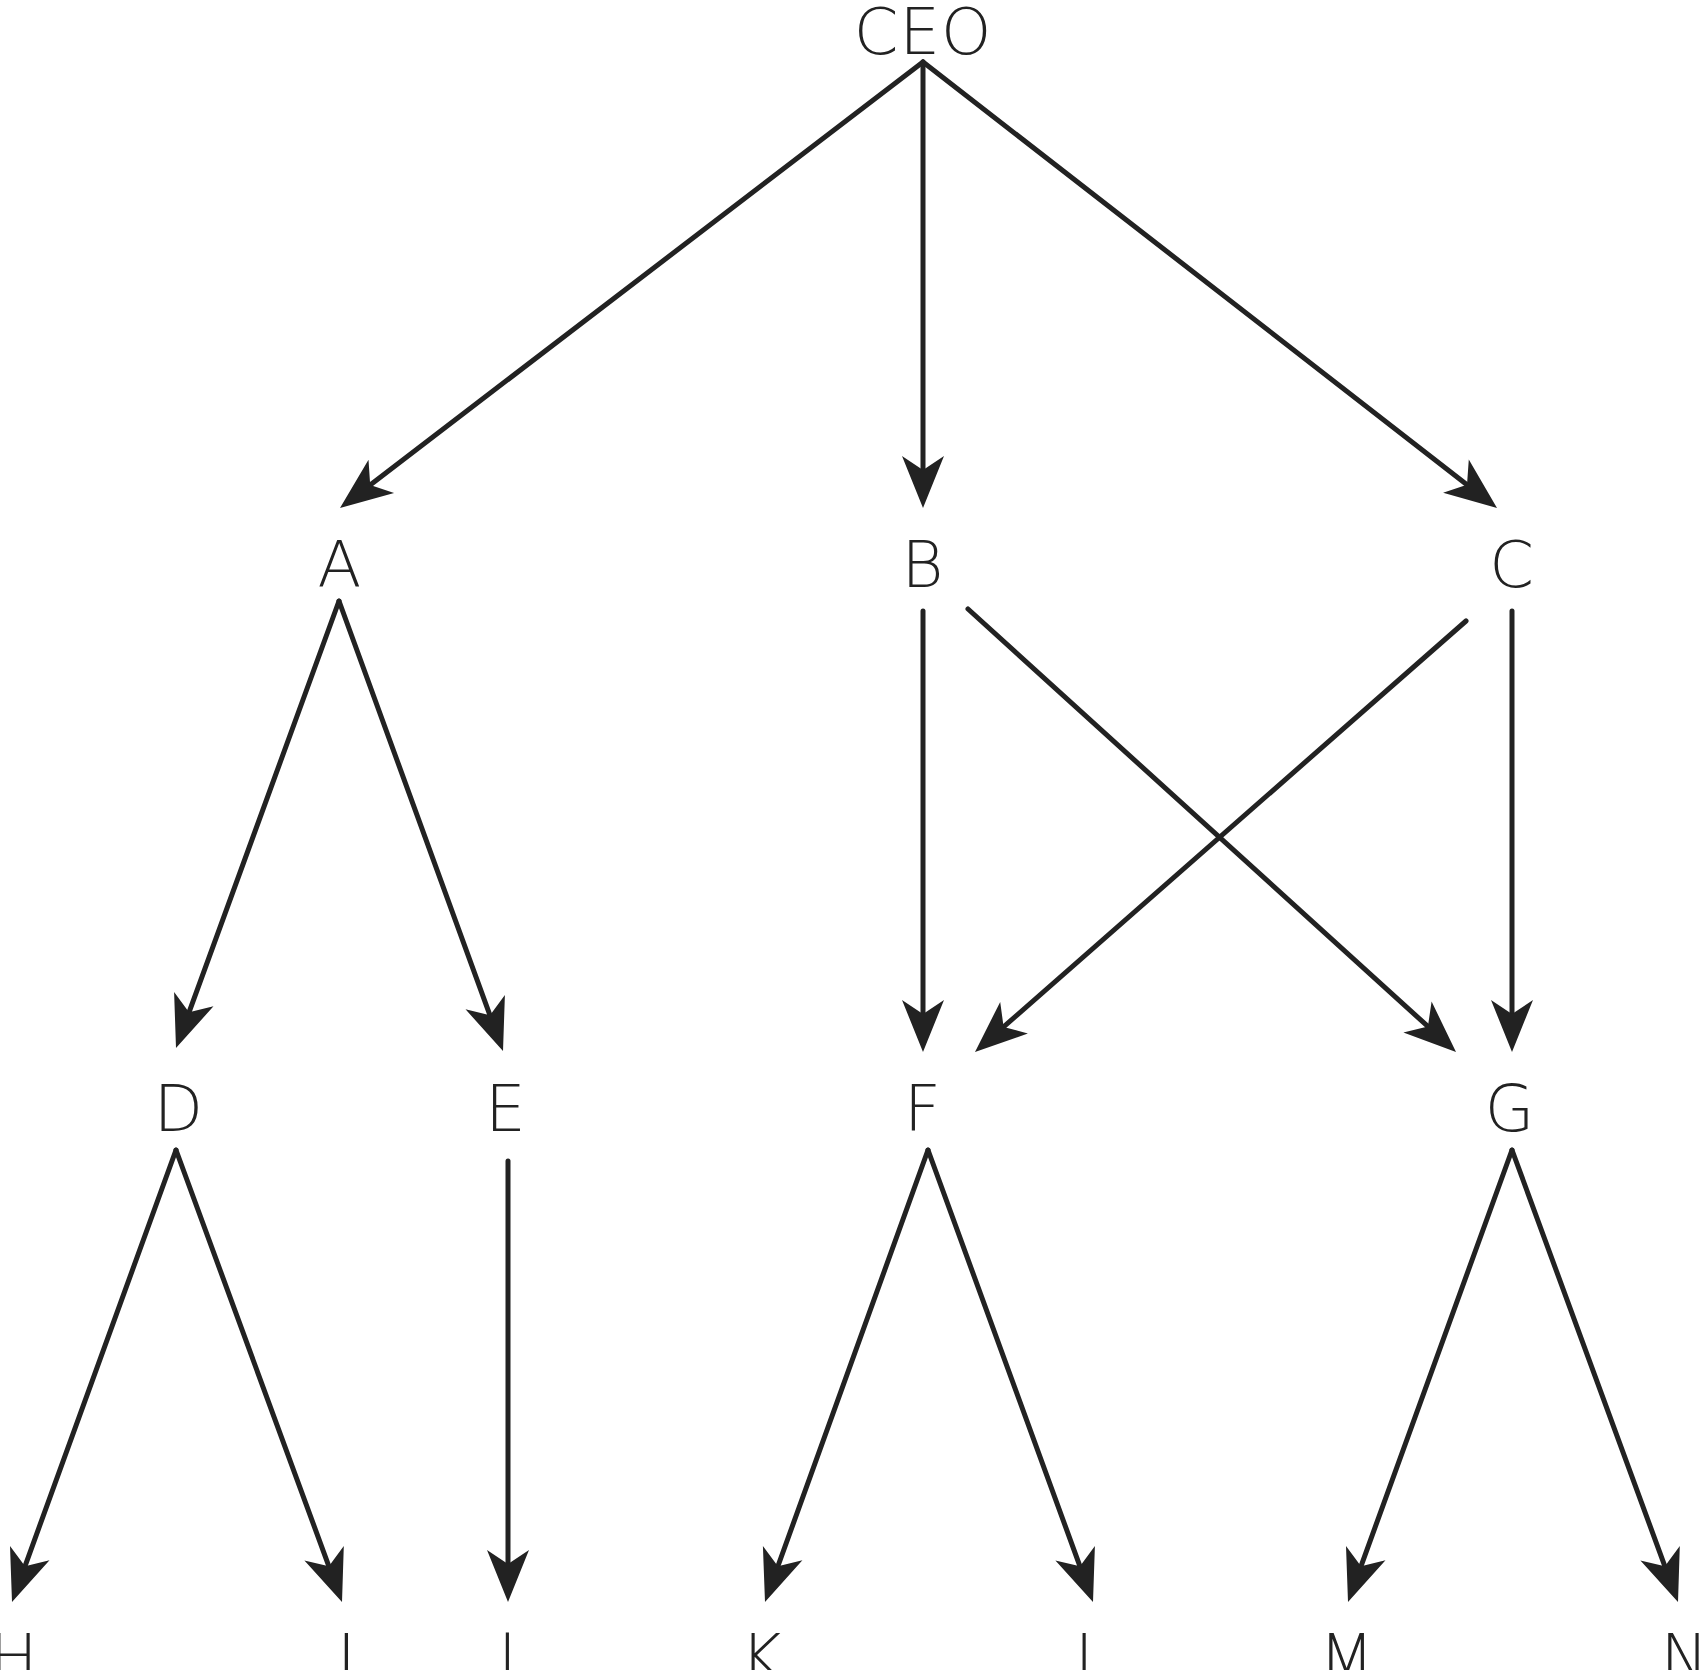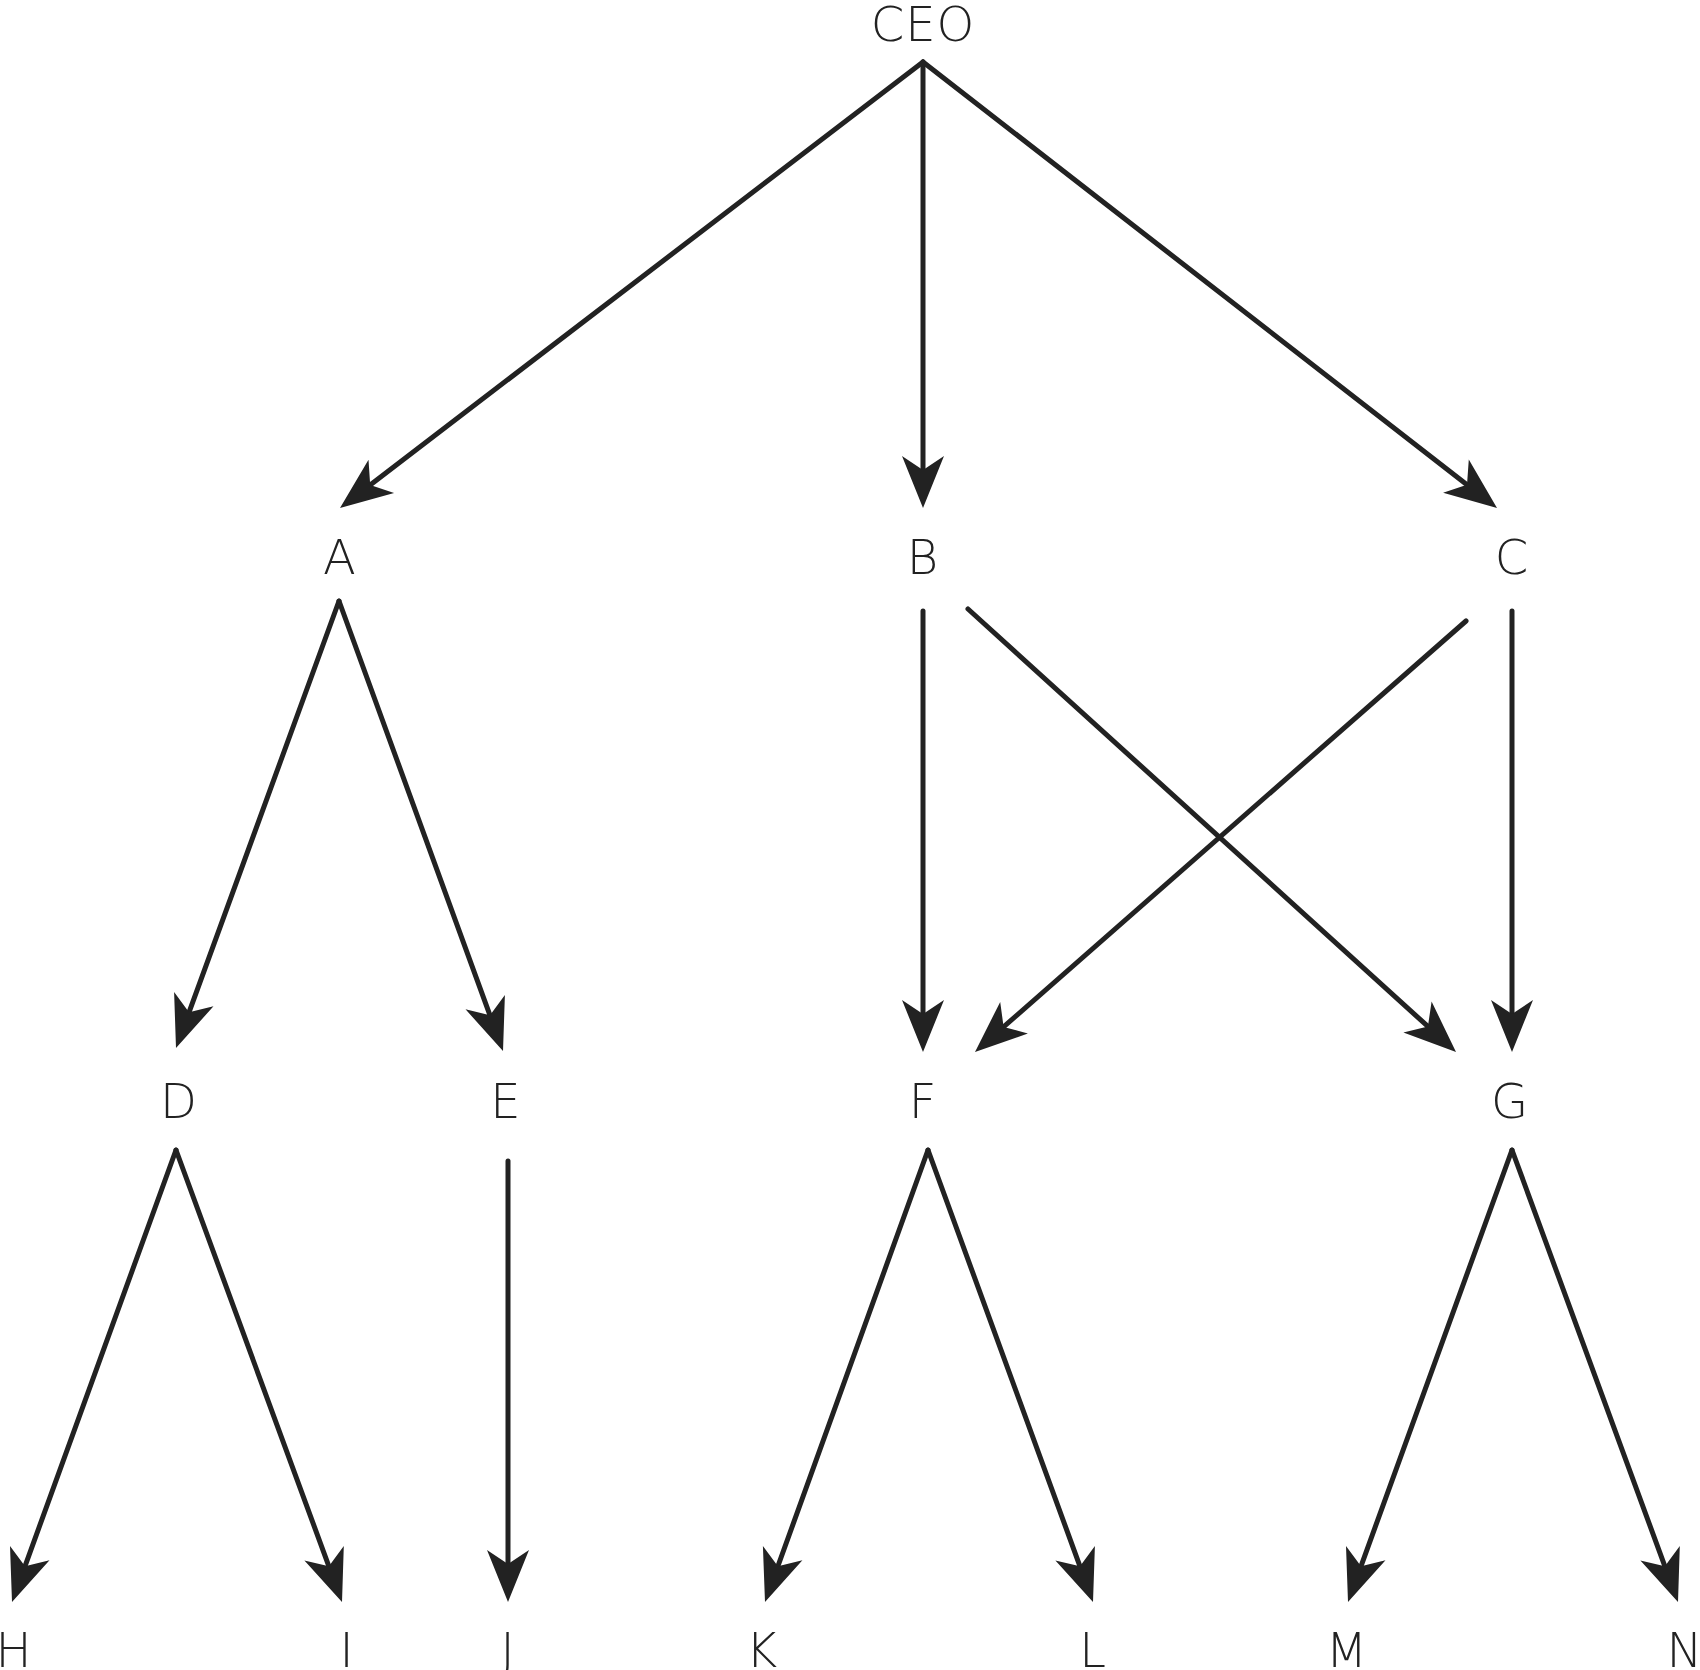--- a/index.html
+++ b/index.html
@@ -1,21 +1,21 @@
 <!DOCTYPE html>
 <html><head>
   <meta charset="utf-8">
   <style>
     html, body { margin: 0; padding: 0; background: #ffffff; }
     body { width: 1700px; height: 1670px; position: relative; overflow: hidden; }
     #diagram { position: absolute; left: 0; top: 0; width: 1700px; height: 1670px; }
     .node-label {
       position: absolute;
       font-family: "DejaVu Sans", sans-serif;
-      font-size: 48px;
+      font-size: 64px;
       font-weight: 300;
       color: #222222;
       line-height: 1;
       transform: translate(-50%, 0);
       letter-spacing: 1px;
       white-space: nowrap;
     }
     .edge { stroke: #222222; stroke-width: 5; stroke-linecap: round; fill: none; }
     .arrowhead { fill: #222222; }
   </style>

